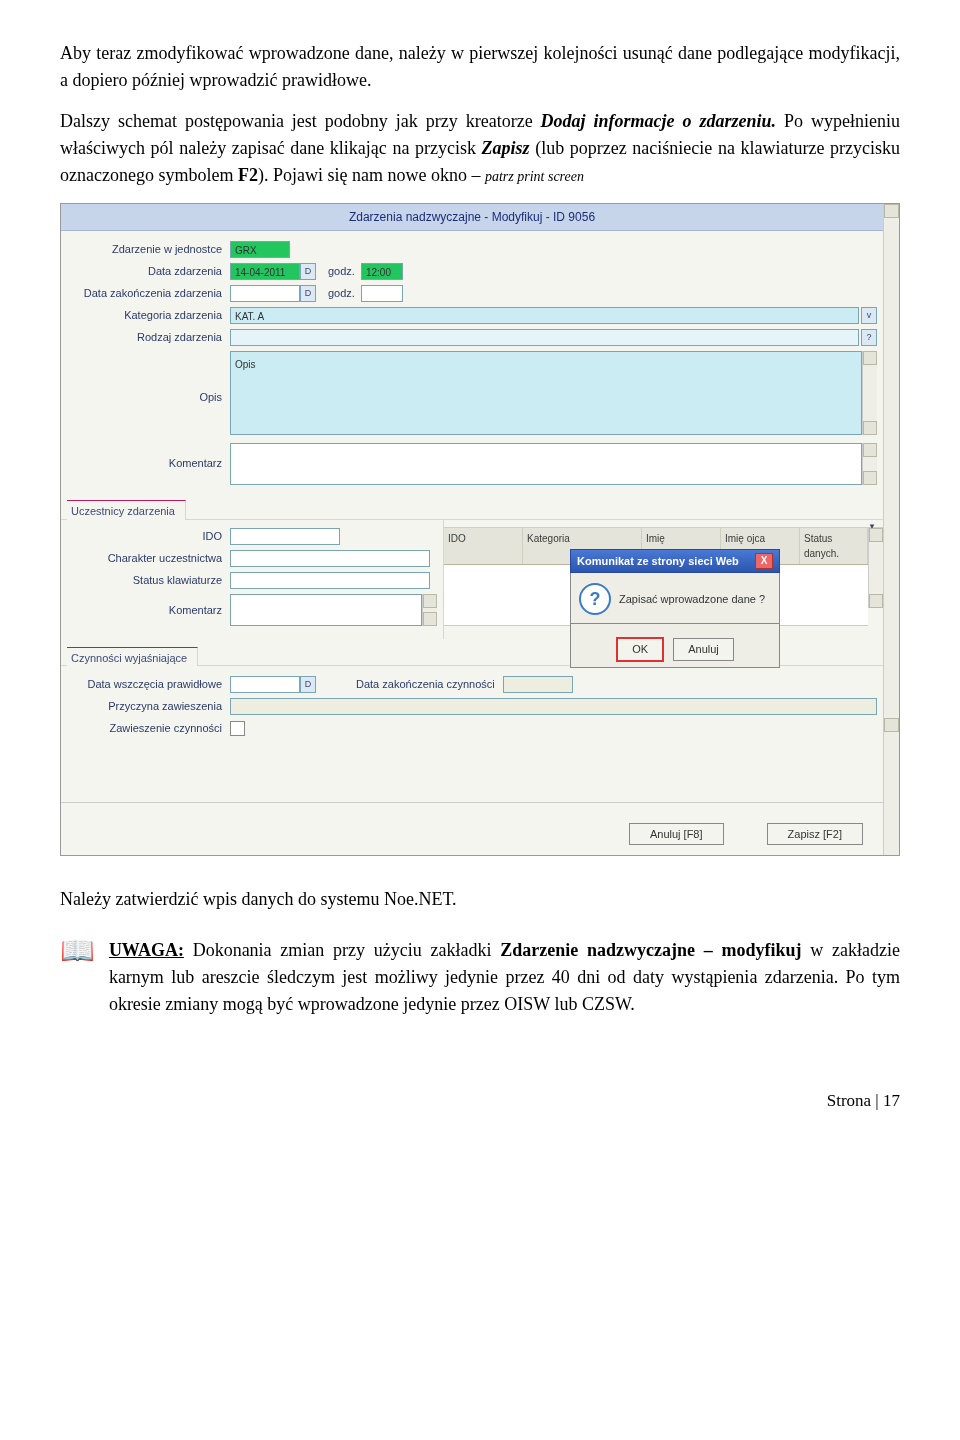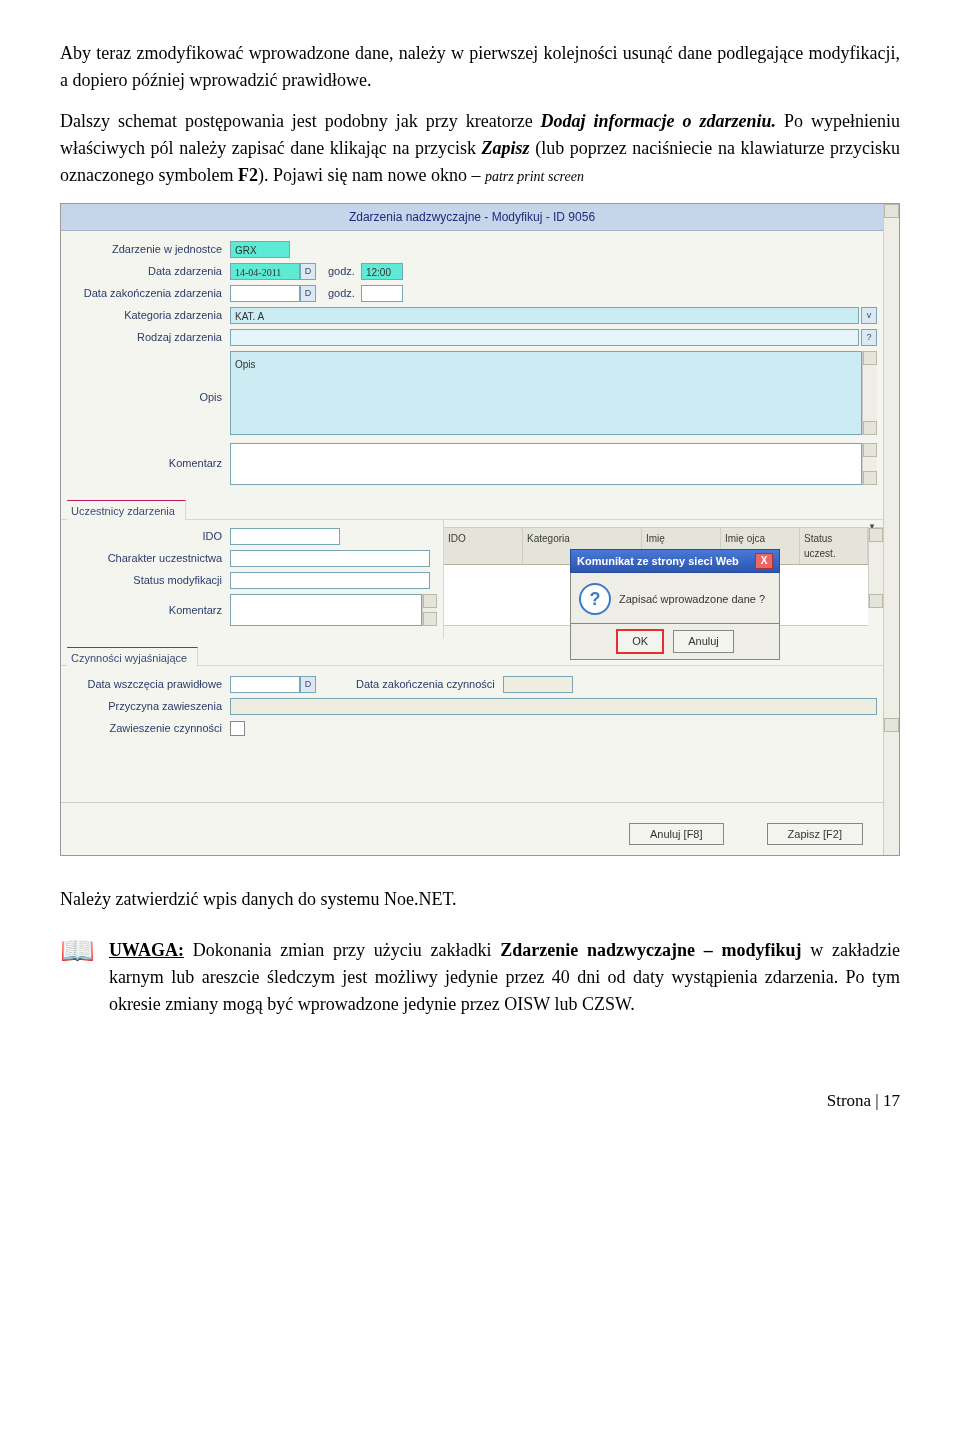--- a/index.html
+++ b/index.html
@@ -5,21 +5,21 @@
     body { margin: 0; padding: 40px 60px; font-family: "Times New Roman", Georgia, serif; font-size: 18px; line-height: 1.5; color: #000; width: 840px; }
     p { margin: 0 0 14px 0; text-align: justify; }
     .bold { font-weight: bold; }
     .bolditalic { font-weight: bold; font-style: italic; }
     .italic-sm { font-style: italic; font-size: 14px; }
     .screenshot-frame { border: 1px solid #999; background: #f5f5ef; font-family: Tahoma, Arial, sans-serif; font-size: 11px; color: #333; margin: 6px 0 30px 0; width: 840px; overflow: hidden; box-sizing: border-box; }
     .modal-title { background: #c7d5ea; color: #1b2d7a; text-align: center; padding: 4px; font-size: 12px; border-bottom: 1px solid #a8b6d0; }
     .form-area { background: #f5f5ef; padding: 10px 6px; }
     .row { display: flex; align-items: center; margin-bottom: 5px; }
     .lbl { width: 155px; text-align: right; padding-right: 8px; color: #2a3a6a; font-size: 11px; }
-    .inp { display: inline-block; height: 17px; background: #5eead4; border: 1px solid #7aa5b5; box-sizing: border-box; }
+    .inp { display: inline-block; height: 17px; background: #22c55e; border: 1px solid #7aa5b5; box-sizing: border-box; }
     .inp.white { background: #fff; }
     .dbtn { display: inline-block; width: 16px; height: 17px; background: #dbe9f5; border: 1px solid #7aa5b5; text-align: center; font-size: 9px; line-height: 15px; color: #446; box-sizing: border-box; }
     .godz-lbl { margin: 0 6px 0 12px; color: #2a3a6a; }
     .widefield { background: #caecf2; border: 1px solid #7aa5b5; flex: 1; height: 17px; box-sizing: border-box; }
     .kat-row .widefield { margin-right: 2px; }
     .opis { height: 84px; background: #caecf2; border: 1px solid #7aa5b5; flex: 1; box-sizing: border-box; padding:4px; }
     .koment { height: 42px; background: #fff; border: 1px solid #7aa5b5; flex: 1; box-sizing: border-box; }
     .section-title { display:inline-block; padding: 2px 10px 0 4px; color: #3a4a7a; font-size: 11px; border-top: 1px solid #d8d8c8; border-right: 1px solid #d8d8c8; background: #f5f5ef; }
     .section-title.orange { border-top: 1px solid #be185d; }
     .divider { border-top: 1px solid #d8d8c8; margin-top: -1px; }
@@ -30,21 +30,21 @@
     .th { padding: 3px 4px; border-right: 1px solid #cfcfc0; font-size: 10px; color: #3a3a3a; }
     .th:first-child { border-left: 0; }
     .empty-rows { height: 60px; background: #fff; border-bottom: 1px solid #ccc; }
     .msgbox { position: absolute; margin-left: 90px; margin-top: -77px; width: 210px; font-family: Tahoma, Arial, sans-serif; padding-left: 36px; }
     .msgbox .titlebar { background: linear-gradient(#4a78d6,#2a56b0); color: #fff; padding: 3px 6px; font-size: 11px; font-weight: bold; display:flex; justify-content: space-between; border:1px solid #274b9a; }
     .msgbox .close { background: #e66; color:#fff; width:16px; height:14px; text-align:center; line-height:13px; font-size:10px; border:1px solid #a33; }
     .msgbox .body { background: #efeee6; border:1px solid #888; border-top: none; padding: 10px 8px 8px 8px; display:flex; align-items:center; gap:8px; }
     .msgbox .qicon { width: 28px; height: 28px; border-radius: 50%; border: 2px solid #3a7acb; color: #3a7acb; display:flex; align-items:center; justify-content:center; font-size:18px; font-weight:bold; background:#fff; }
     .msgbox .btns { background: #efeee6; border:1px solid #888; border-top:none; padding:5px; text-align:center; }
     .msgbox .btn { display:inline-block; padding: 2px 14px; font-size: 11px; background: #f4f4ee; border:1px solid #888; margin:0 3px; }
-    .msgbox .btn.ok { border: 2px solid #e03030; }
+    .msgbox .btn.ok { border: 2px solid #e03030; margin-top: 8px; }
     .activities { padding: 10px 6px; }
     .bottom-buttons { text-align: right; padding: 20px 0 10px 0; }
     .botbtn { display: inline-block; padding: 2px 20px; font-size: 11px; background: #f4f4ee; border: 1px solid #888; margin: 0 20px; }
     .scroller { width: 14px; background: #eeeee6; border-left: 1px solid #ccc; }
     .scroller .arr { height: 14px; background: #e4e4d8; border: 1px solid #b9b9a7; box-sizing: border-box; }
     .after-text { margin-top: 26px; }
     .uwaga-row { display:flex; align-items:flex-start; gap: 14px; margin-top: 24px;}
     .book-icon { font-size: 28px; color: #000; line-height: 1; }
     .page-footer { text-align: right; margin-top: 70px; font-size: 17px; }
     .opiswrap { display:flex; }
@@ -64,21 +64,21 @@
   <div style="flex:1;">
   <div class="modal-title">Zdarzenia nadzwyczajne - Modyfikuj - ID 9056</div>
 
   <div class="form-area">
     <div class="row">
       <span class="lbl">Zdarzenie w jednostce</span>
       <span class="inp" style="width:60px; padding:1px 4px; font-size:10px;">GRX</span>
     </div>
     <div class="row">
       <span class="lbl">Data zdarzenia</span>
-      <span class="inp" style="width:70px; padding:1px 4px; font-size:10px;font-family:Liberation Serif, serif;">14-04-2011</span>
+      <span class="inp" style="width:70px; padding:1px 4px; font-size:10px;">14-04-2011</span>
             <span class="dbtn">D</span>
       <span class="godz-lbl">godz.</span>
       <span class="inp" style="width:42px; padding:1px 4px; font-size:10px;">12:00</span>
     </div>
     <div class="row">
       <span class="lbl">Data zakończenia zdarzenia</span>
       <span class="inp white" style="width:70px;"></span>
             <span class="dbtn">D</span>
       <span class="godz-lbl">godz.</span>
       <span class="inp white" style="width:42px;"></span>
@@ -123,21 +123,21 @@
     <div class="part-left">
       <div class="row">
               <span class="lbl">IDO</span>
               <span class="inp white" style="width:110px;"></span>
             </div>
       <div class="row">
               <span class="lbl">Charakter uczestnictwa</span>
               <span class="inp white" style="width:200px;"></span>
             </div>
       <div class="row">
-              <span class="lbl">Status modyfikacji</span>
+              <span class="lbl">Status klawiaturze</span>
               <span class="inp white" style="width:200px;"></span>
             </div>
       <div class="row" style="align-items:flex-start;">
               <span class="lbl" style="padding-top:8px;">Komentarz</span>
         <div style="flex:1; display:flex;">
                 <div class="koment" style="height:32px;"></div>
                 <div class="scroller">
                   <div class="arr"></div>
                   <div class="arr" style="margin-top:4px;"></div>
                 </div>
@@ -148,21 +148,21 @@
       <div style="height:7px; border-bottom:1px solid #d0d0c0; display:flex; justify-content:flex-end; padding-right:2px;">
               <span class="arrow-icon">▾</span>
             </div>
       <div style="display:flex;">
         <div style="flex:1;">
           <div class="thead">
             <div class="th" style="width:70px;">IDO</div>
             <div class="th" style="width:110px;">Kategoria</div>
             <div class="th" style="width:70px;">Imię</div>
             <div class="th" style="width:70px;">Imię ojca</div>
-            <div class="th" style="flex:1;">Status uczest.</div>
+            <div class="th" style="flex:1;">Status danych.</div>
           </div>
           <div class="empty-rows"></div>
         </div>
         <div class="scroller" style="height:80px;">
                 <div class="arr"></div>
                 <div style="height:52px;"></div>
                 <div class="arr"></div>
               </div>
       </div>
 

